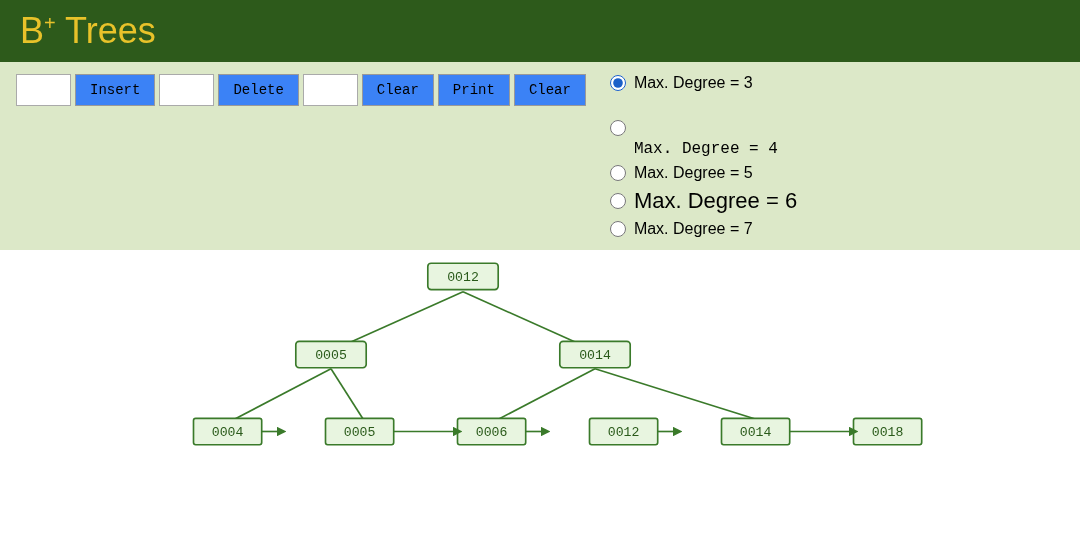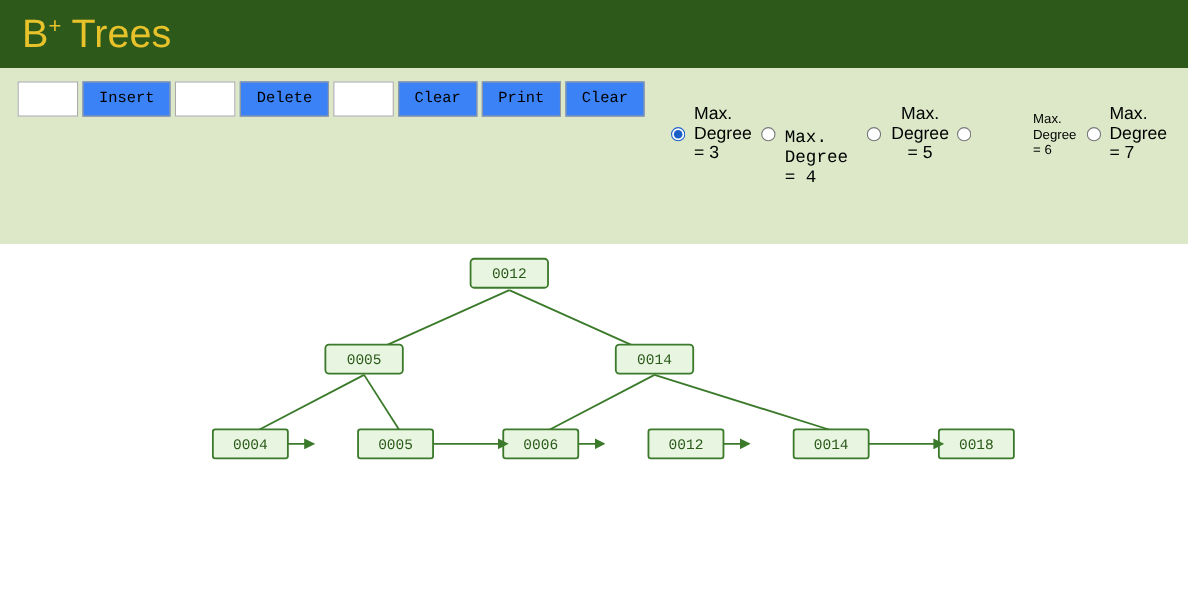--- a/index.html
+++ b/index.html
@@ -50,21 +50,21 @@
       border: 1px solid #999;
       background: #3b82f6;
       font-size: 14px;
       cursor: pointer;
       font-family: 'Courier New', Courier, monospace;
     }
 
     .radio-group {
       margin-left: 24px;
       display: flex;
-      flex-direction: row;
+      flex-direction: column;
       gap: 6px;
     }
     .radio-item {
       display: flex;
       align-items: center;
       gap: 8px;
       font-size: 16px;
       font-family: Arial, sans-serif;
     }
     .radio-item input[type="radio"] {
@@ -122,21 +122,21 @@
       <div class="radio-item">
         <input type="radio" name="degree" value="4" style="">
         <span style="font-size: 16px; font-family: Liberation Mono, monospace; margin-top: 42px;">Max. Degree = 4</span>
       </div>
       <div class="radio-item">
         <input type="radio" name="degree" value="5" style="">
         <span style="font-size: 16px; font-family: Arial, sans-serif; text-align: center;">Max. Degree = 5</span>
       </div>
       <div class="radio-item">
         <input type="radio" name="degree" value="6" style="">
-        <span style="font-size: 12px; font-family: Arial, sans-serif; margin-left: 48px;">Max. Degree = 6</span>
+        <span style="font-size: 22px; font-family: Arial, sans-serif;">Max. Degree = 6</span>
       </div>
       <div class="radio-item">
         <input type="radio" name="degree" value="7" style="">
         <span style="font-size: 16px; font-family: Arial, sans-serif;">Max. Degree = 7</span>
       </div>
     </div>
 </div>
 
 <div class="canvas-area">
   <svg class="tree-svg" viewBox="260 10 700 200">

